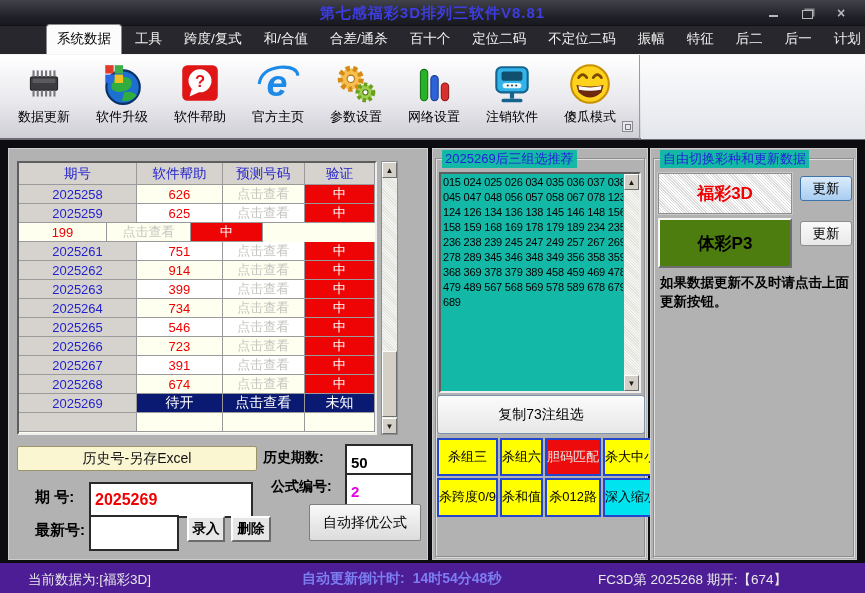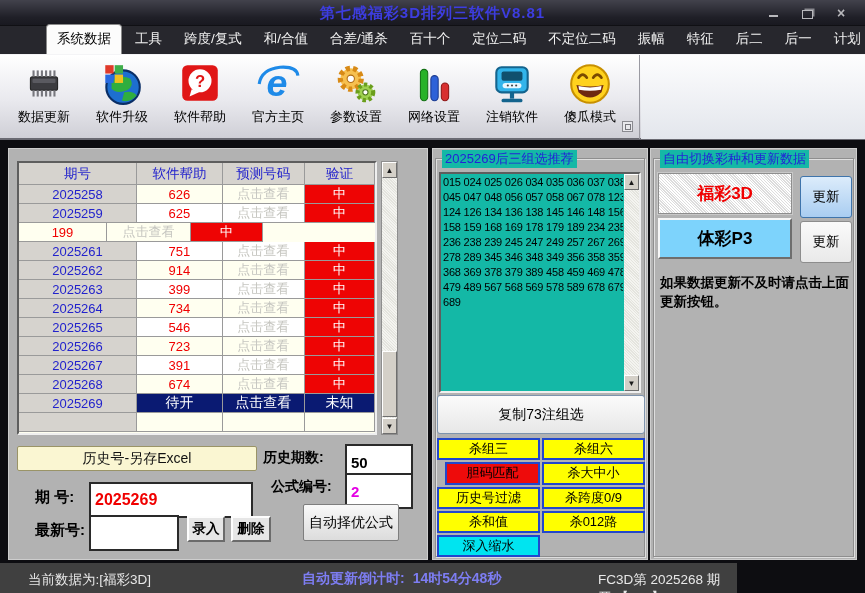--- a/index.html
+++ b/index.html
@@ -96,64 +96,64 @@
   .lbl-formula   { left:262px; top:329px; }
   .in-formula    { left:336px; top:324px; width:68px; height:23px; font-size:15px; color:#e400e4; }
   .lbl-period    { left:26px;  top:339px; font-size:15px; }
   .in-period     { left:80px;  top:333px; width:164px; height:27px; font-size:16px; color:#f00000; }
   .lbl-latest    { left:26px;  top:372px; font-size:15px; }
   .in-latest     { left:80px;  top:366px; width:90px; height:27px; font-size:16px; color:#000; }
   .sbtn { position:absolute; background:#e6e6e6; border:2px solid; border-color:#fdfdfd #6b6b6b #6b6b6b #fdfdfd;
     font-size:13.5px; font-weight:bold; color:#000; display:flex; align-items:center; justify-content:center; cursor:default; }
   .btn-enter  { left:178px; top:367px; width:38px; height:26px; }
   .btn-delete { left:222px; top:367px; width:40px; height:26px; }
-  .btn-autoformula { left:294px; top:355px; width:96px; height:37px;
+  .btn-autoformula { left:300px; top:355px; width:112px; height:37px;
     background:linear-gradient(#f9f9f9,#dcdcdc); border:1px solid #7e7e7e; border-radius:2px;
     font-size:14px; font-weight:normal; }
 
   
   .ta-wrap { position:absolute; left:6px; top:23px; width:202px; height:221px;
     border-top:2px solid #5e5e5e; border-left:2px solid #5e5e5e;
     border-right:2px solid #efefef; border-bottom:2px solid #efefef;
     background:#14b8a6; }
   .ta-text { position:absolute; left:2px; top:1px; right:16px; bottom:1px;
     font-size:11px; letter-spacing:-0.2px; line-height:15px; color:#000;
     white-space:pre; overflow:hidden; }
   .vs-ta { right:0; top:0; height:100%; width:15px; border:none; }
   .vs-ta .sb-btn { width:15px; }
   .copy-btn { position:absolute; left:4px; top:246px; width:208px; height:39px;
     background:linear-gradient(#fbfbfb,#e7e7e7); border:1px solid #7d93ad; border-radius:3px;
     font-size:14px; color:#000; display:flex; align-items:center; justify-content:center; cursor:default; }
   .kill-grid { position:absolute; left:4px; top:289px; width:208px; height:119px;
-    display:grid; grid-template-columns:1fr 1fr; grid-template-rows:1fr 1fr 1fr; gap:2px; }
+    display:grid; grid-template-columns:1fr 1fr 1fr 1fr 1fr; grid-template-rows:1fr 1fr 1fr; gap:2px; }
   .kill-btn { border:2px solid #2247cc; background:#ffff00; color:#000; font-size:13px;
     display:flex; align-items:center; justify-content:center; white-space:nowrap; cursor:default; }
-  .kill-btn.red  { background:#ee0b0b; color:#000000;margin-left:8px; }
+  .kill-btn.red  { background:#ee0b0b; color:#e5e5e5; }
   .kill-btn.cyan { background:#00e4f0; color:#000; }
 
   
   .fc3d-btn { position:absolute; left:7px; top:24px; width:134px; height:41px;
     background:#f4f4f4;
     background-image:repeating-linear-gradient(45deg,#ffffff 0 1px,#dcdcdc 1px 2px);
     border:1px solid #8e8e8e; outline:1px solid #c8c8c8;
     color:#f00000; font-size:17px; font-weight:bold;
     display:flex; align-items:center; justify-content:center; cursor:default; }
-  .p3-btn { position:absolute; left:7px; top:69px; width:134px; height:41px;
-    background:#7dd3fc; border:2px solid; border-color:#f6f6f6 #6e6e6e #6e6e6e #f6f6f6;
+  .p3-btn { position:absolute; left:7px; top:69px; width:134px; height:50px;
+    background:#4d7c0f; border:2px solid; border-color:#f6f6f6 #6e6e6e #6e6e6e #f6f6f6;
     color:#000; font-size:17px; font-weight:bold;
     display:flex; align-items:center; justify-content:center; cursor:default; }
-  .upd-btn { position:absolute; left:149px; width:52px; height:42px; border-radius:3px;
+  .upd-btn { position:absolute; left:149px; width:52px; height:25px; border-radius:3px;
     font-size:13.5px; color:#000; display:flex; align-items:center; justify-content:center; cursor:default; }
   .upd-1 { top:27px; background:linear-gradient(#dcecfb,#a9cdf1); border:1px solid #3f74ab; }
   .upd-2 { top:72px; background:linear-gradient(#fafafa,#e9e9e9); border:1px solid #8d8d8d; }
   .note { position:absolute; left:9px; top:124px; width:194px;
     font-size:13.5px; font-weight:bold; color:#000; line-height:19px; }
 
   
-  .statusbar { position:absolute; left:0; top:563px; width:737px; height:30px; background:#404040; }
+  .statusbar { position:absolute; left:0; top:563px; width:865px; height:30px; background:#4c1d95; }
   .st-current { position:absolute; left:28px; top:8px; color:#e8e8e8; font-size:13.5px; }
   .st-count { position:absolute; left:302px; top:7px; color:#7d7df2; font-size:14px; font-weight:bold; }
   .st-count .val { margin-left:8px; }
   .st-result { position:absolute; left:598px; top:8px; color:#e8e8e8; font-size:13.5px; }
 </style>
 </head>
 <body>
 
 <div class="window">
 

